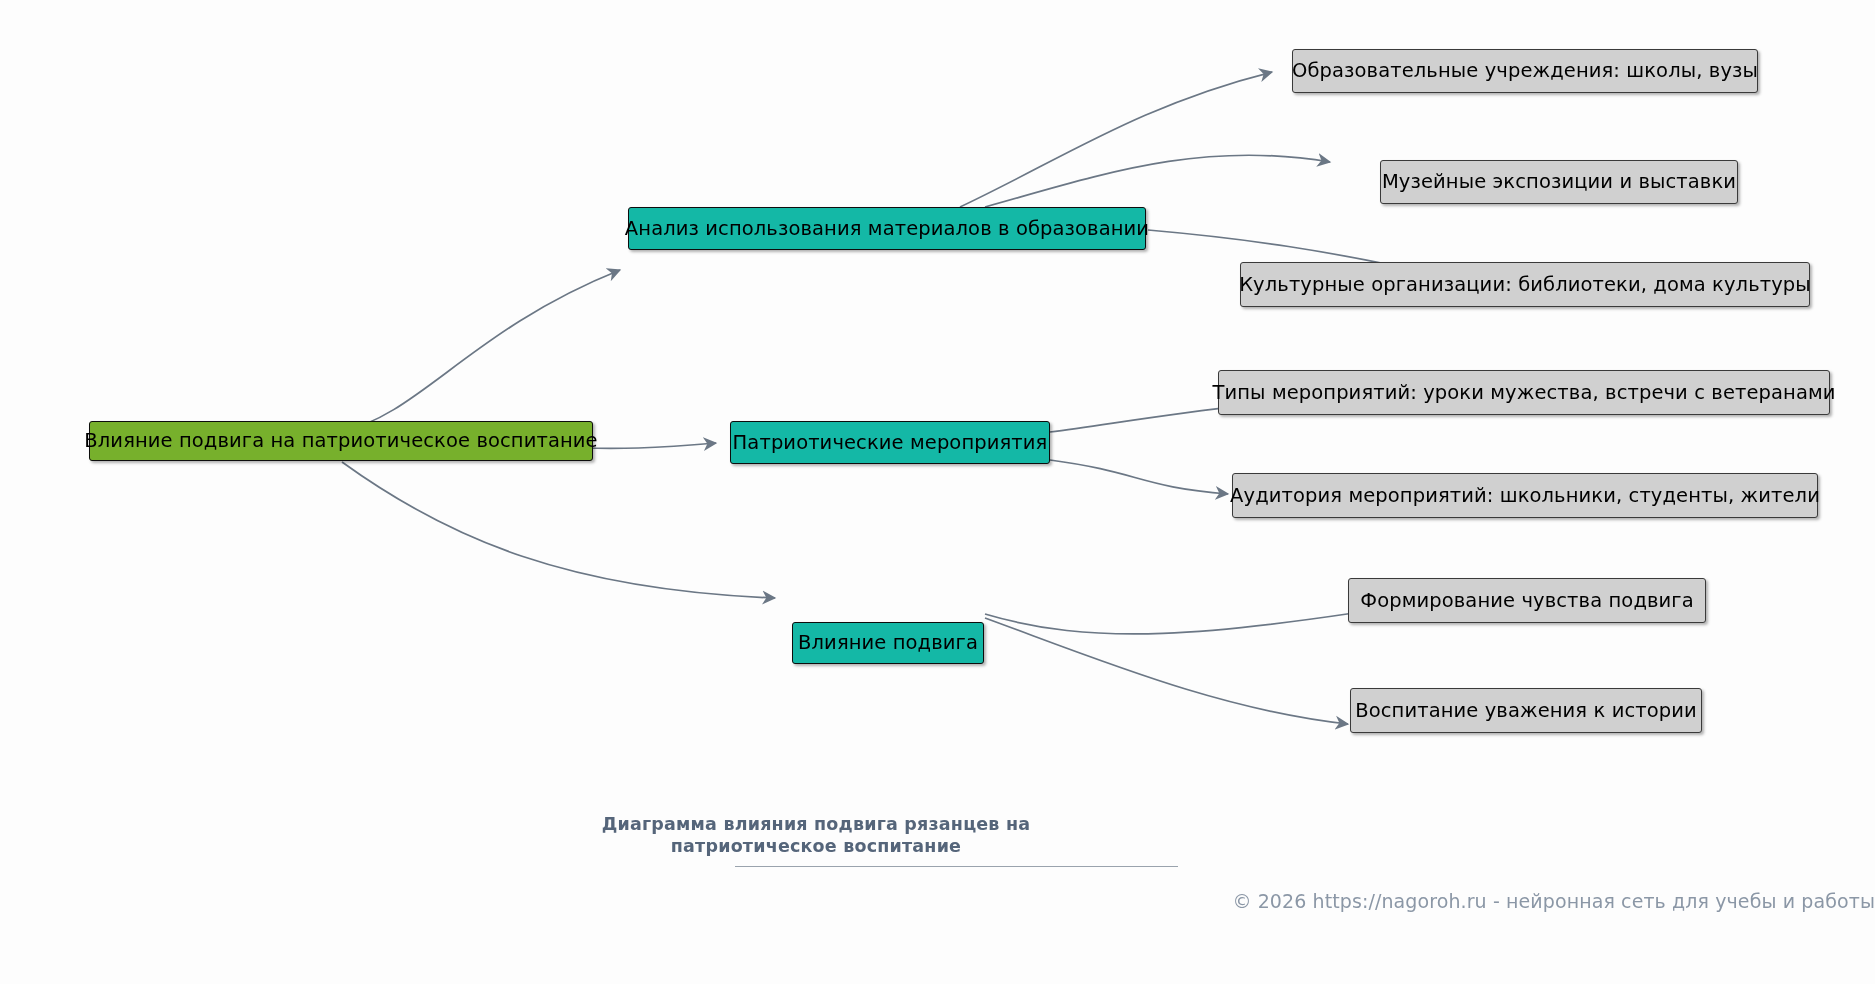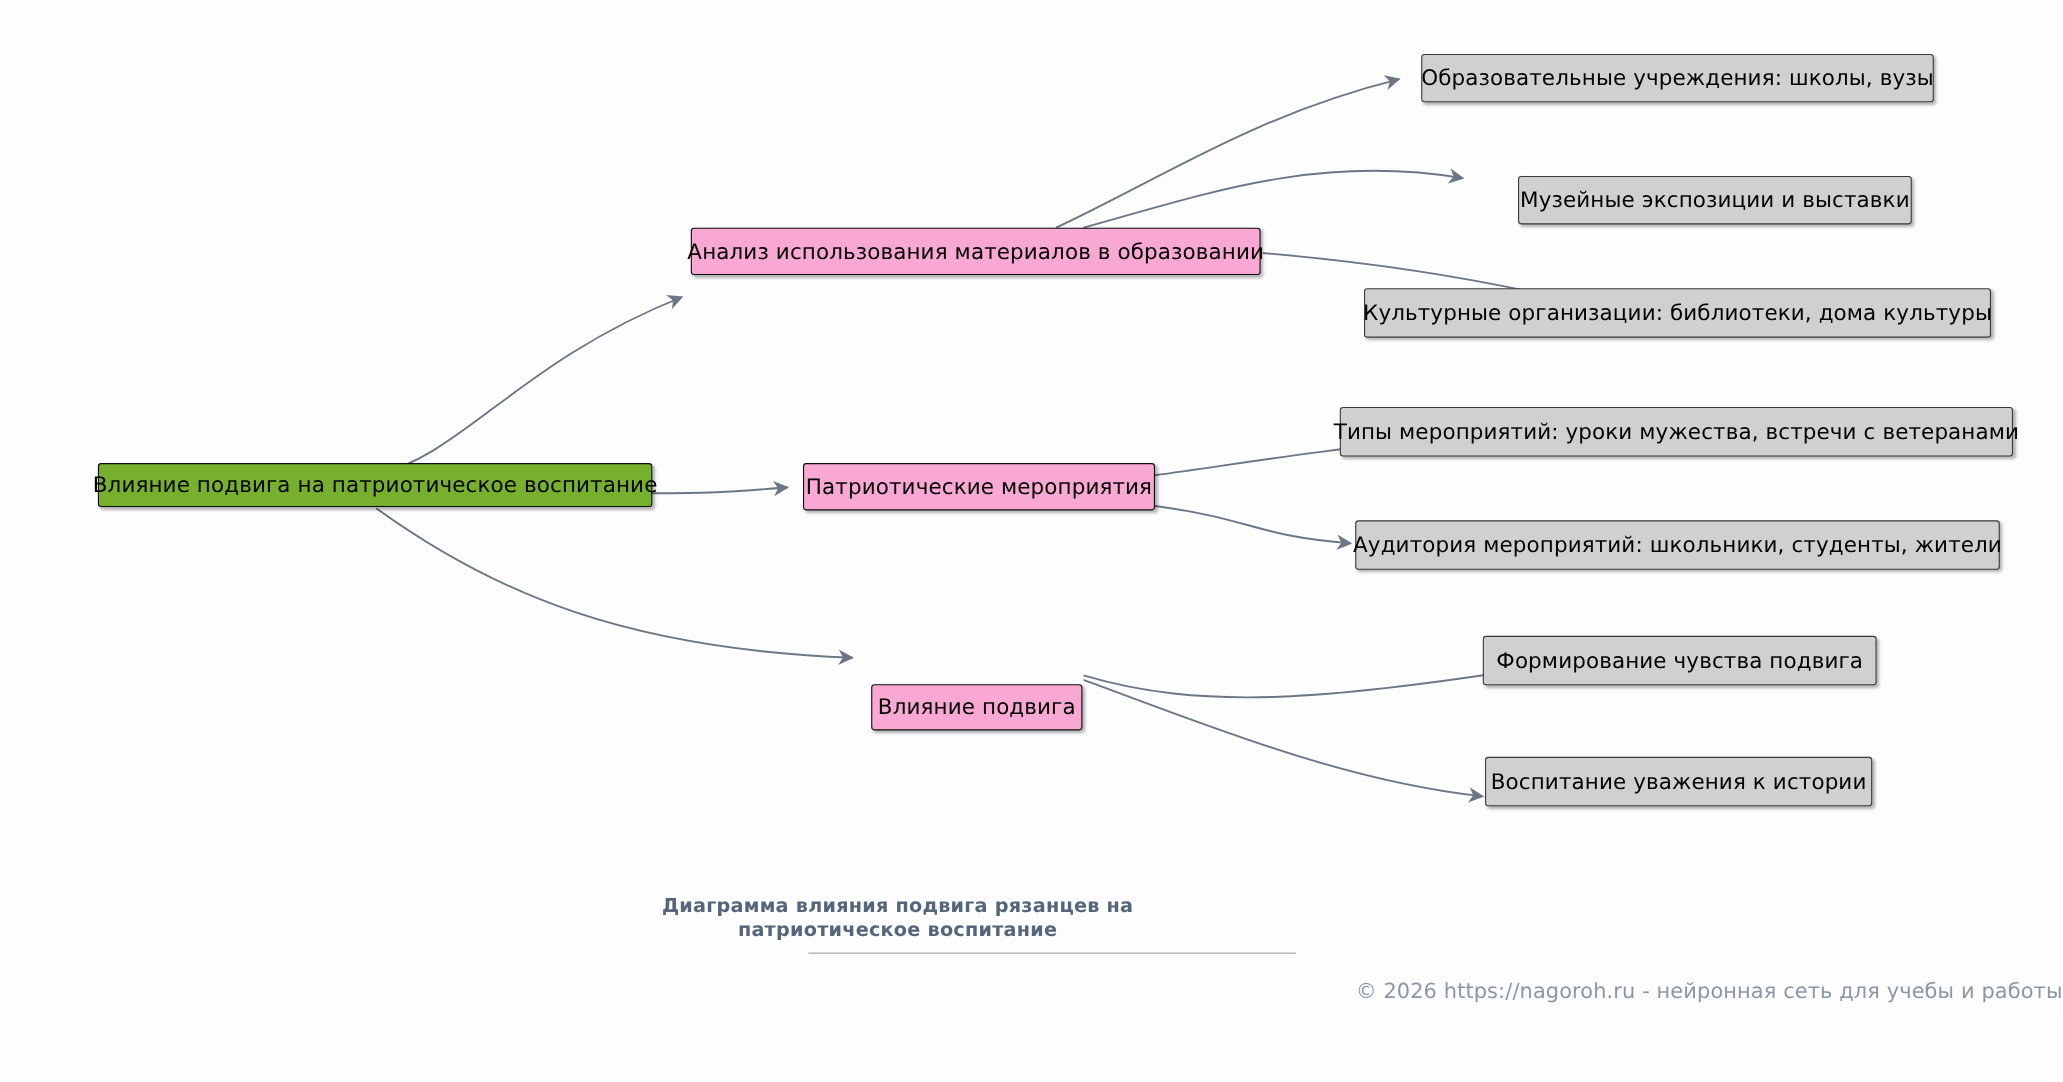--- a/index.html
+++ b/index.html
@@ -39,21 +39,21 @@
     color: #000000;
     font-size: 19.5px;
     line-height: 1;
     letter-spacing: 0.1px;
     padding: 0 14px;
   }
   .node-root {
     background: #77b02c;
   }
   .node-branch {
-    background: #f9a8d4;
+    background: #14b8a6;
   }
   .node-leaf {
     background: #d0d0d0;
     border-color: #3a3a3a;
     border-width: 1.4px;
   }
   .node-label {
     display: block;
   }
   .caption {

